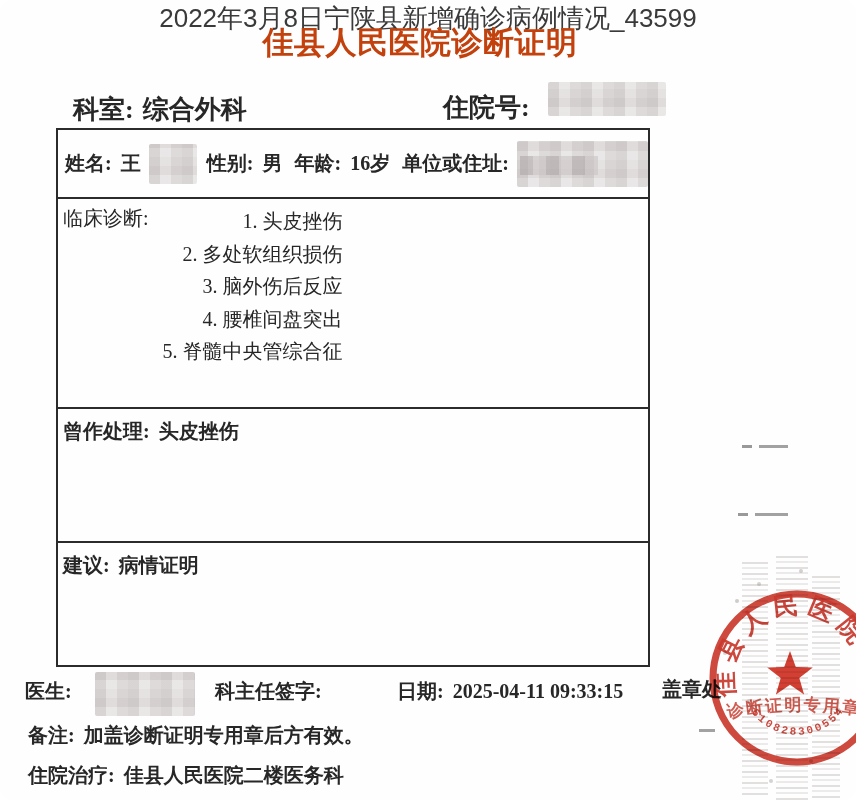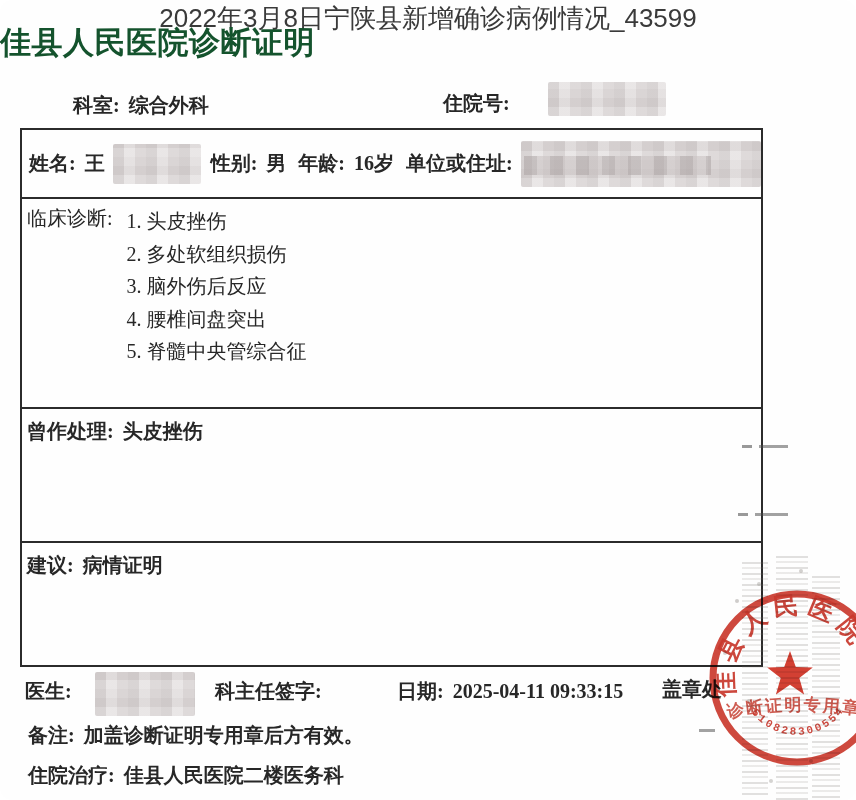--- a/index.html
+++ b/index.html
@@ -15,57 +15,58 @@
   .page-title {
     position:absolute; top:1px; left:0; right:0;
     text-align:center;
     font-family:"Liberation Sans","DejaVu Sans",sans-serif;
     font-size:26px; font-weight:400; color:#3a3a3a;
     letter-spacing:0px; white-space:nowrap;
   }
   
   .doc-header {
     position:absolute; top:22px; left:0; width:840px;
+    text-align:center;
     font-family:"Liberation Sans","DejaVu Sans",sans-serif;
-    font-size:31px; font-weight:600; color:#14532d;
+    font-size:31px; font-weight:600; color:#c2410c;
     letter-spacing:0.5px; white-space:nowrap;
   }
   
-  .dept-row { position:absolute; top:90px; left:0; right:12px; height:34px; font-size:20px; font-weight:bold; }
+  .dept-row { position:absolute; top:90px; left:0; right:12px; height:34px; font-size:26px; font-weight:bold; }
   .dept-field { position:absolute; left:73px; top:2px; white-space:nowrap; }
   .adm-label  { position:absolute; left:443px; top:0px; white-space:nowrap; }
   .lbl { margin-right:9px; }
   
   .blur {
     display:inline-block; position:relative; border-radius:2px;
     background:
       repeating-linear-gradient(90deg, rgba(196,190,190,.45) 0 11px, rgba(233,230,230,.45) 11px 22px, rgba(208,202,202,.45) 22px 33px),
       repeating-linear-gradient(0deg, #eae7e7 0 9px, #d8d3d3 9px 18px, #e2dede 18px 27px);
   }
   .blur-admission { position:absolute; left:548px; top:-8px; width:118px; height:34px; }
   .blur-name { width:88px; height:40px; margin:0 10px 0 8px; }
   .blur-address { width:240px; height:46px; margin-left:8px; }
   .blur-address::after {
     content:""; position:absolute; left:3px; right:50px; top:15px; height:19px;
     background:repeating-linear-gradient(90deg, rgba(172,164,164,.55) 0 13px, rgba(200,193,193,.55) 13px 26px);
   }
   .blur-doctor { position:absolute; left:95px; top:-4px; width:100px; height:44px; }
   
   .ctable {
-    position:absolute; left:20px; top:128px; width:743px; height:539px;
+    position:absolute; left:56px; top:128px; width:594px; height:539px;
     border:2px solid #2b2b2b;
   }
   .trow { position:relative; width:100%; }
   .trow.hline { border-bottom:2px solid #2b2b2b; }
   .row-name { height:69px; display:flex; align-items:center; padding-left:7px; font-size:20px; font-weight:bold; white-space:nowrap; }
   .row-name .pair { margin-right:0; }
   .gap12 { margin-left:12px; }
   .row-diag { height:210px; display:flex; padding-top:6px; font-size:20px; font-weight:normal; }
   .diag-label { padding-left:5px; white-space:nowrap; }
-  .diag-items { margin-left:14px; }
+  .diag-items { margin-left:14px;text-align:right; }
   .diag-item { line-height:32.5px; white-space:nowrap; }
   .row-treat { height:134px; padding:9px 0 0 5px; font-size:20px; font-weight:bold; }
   .row-sugg  { height:120px; padding:9px 0 0 5px; font-size:20px; font-weight:bold; }
   
   .foot1 { position:absolute; top:676px; left:0; right:0; height:48px; font-size:20px; font-weight:bold; }
   .foot1 .abs { position:absolute; white-space:nowrap; }
   .doctor-label { left:25px; top:2px;text-align:center; }
   .chief-label  { left:215px; top:2px; }
   .date-group   { left:397px; top:2px; }
   .seal-here    { left:662px; top:0px; }

